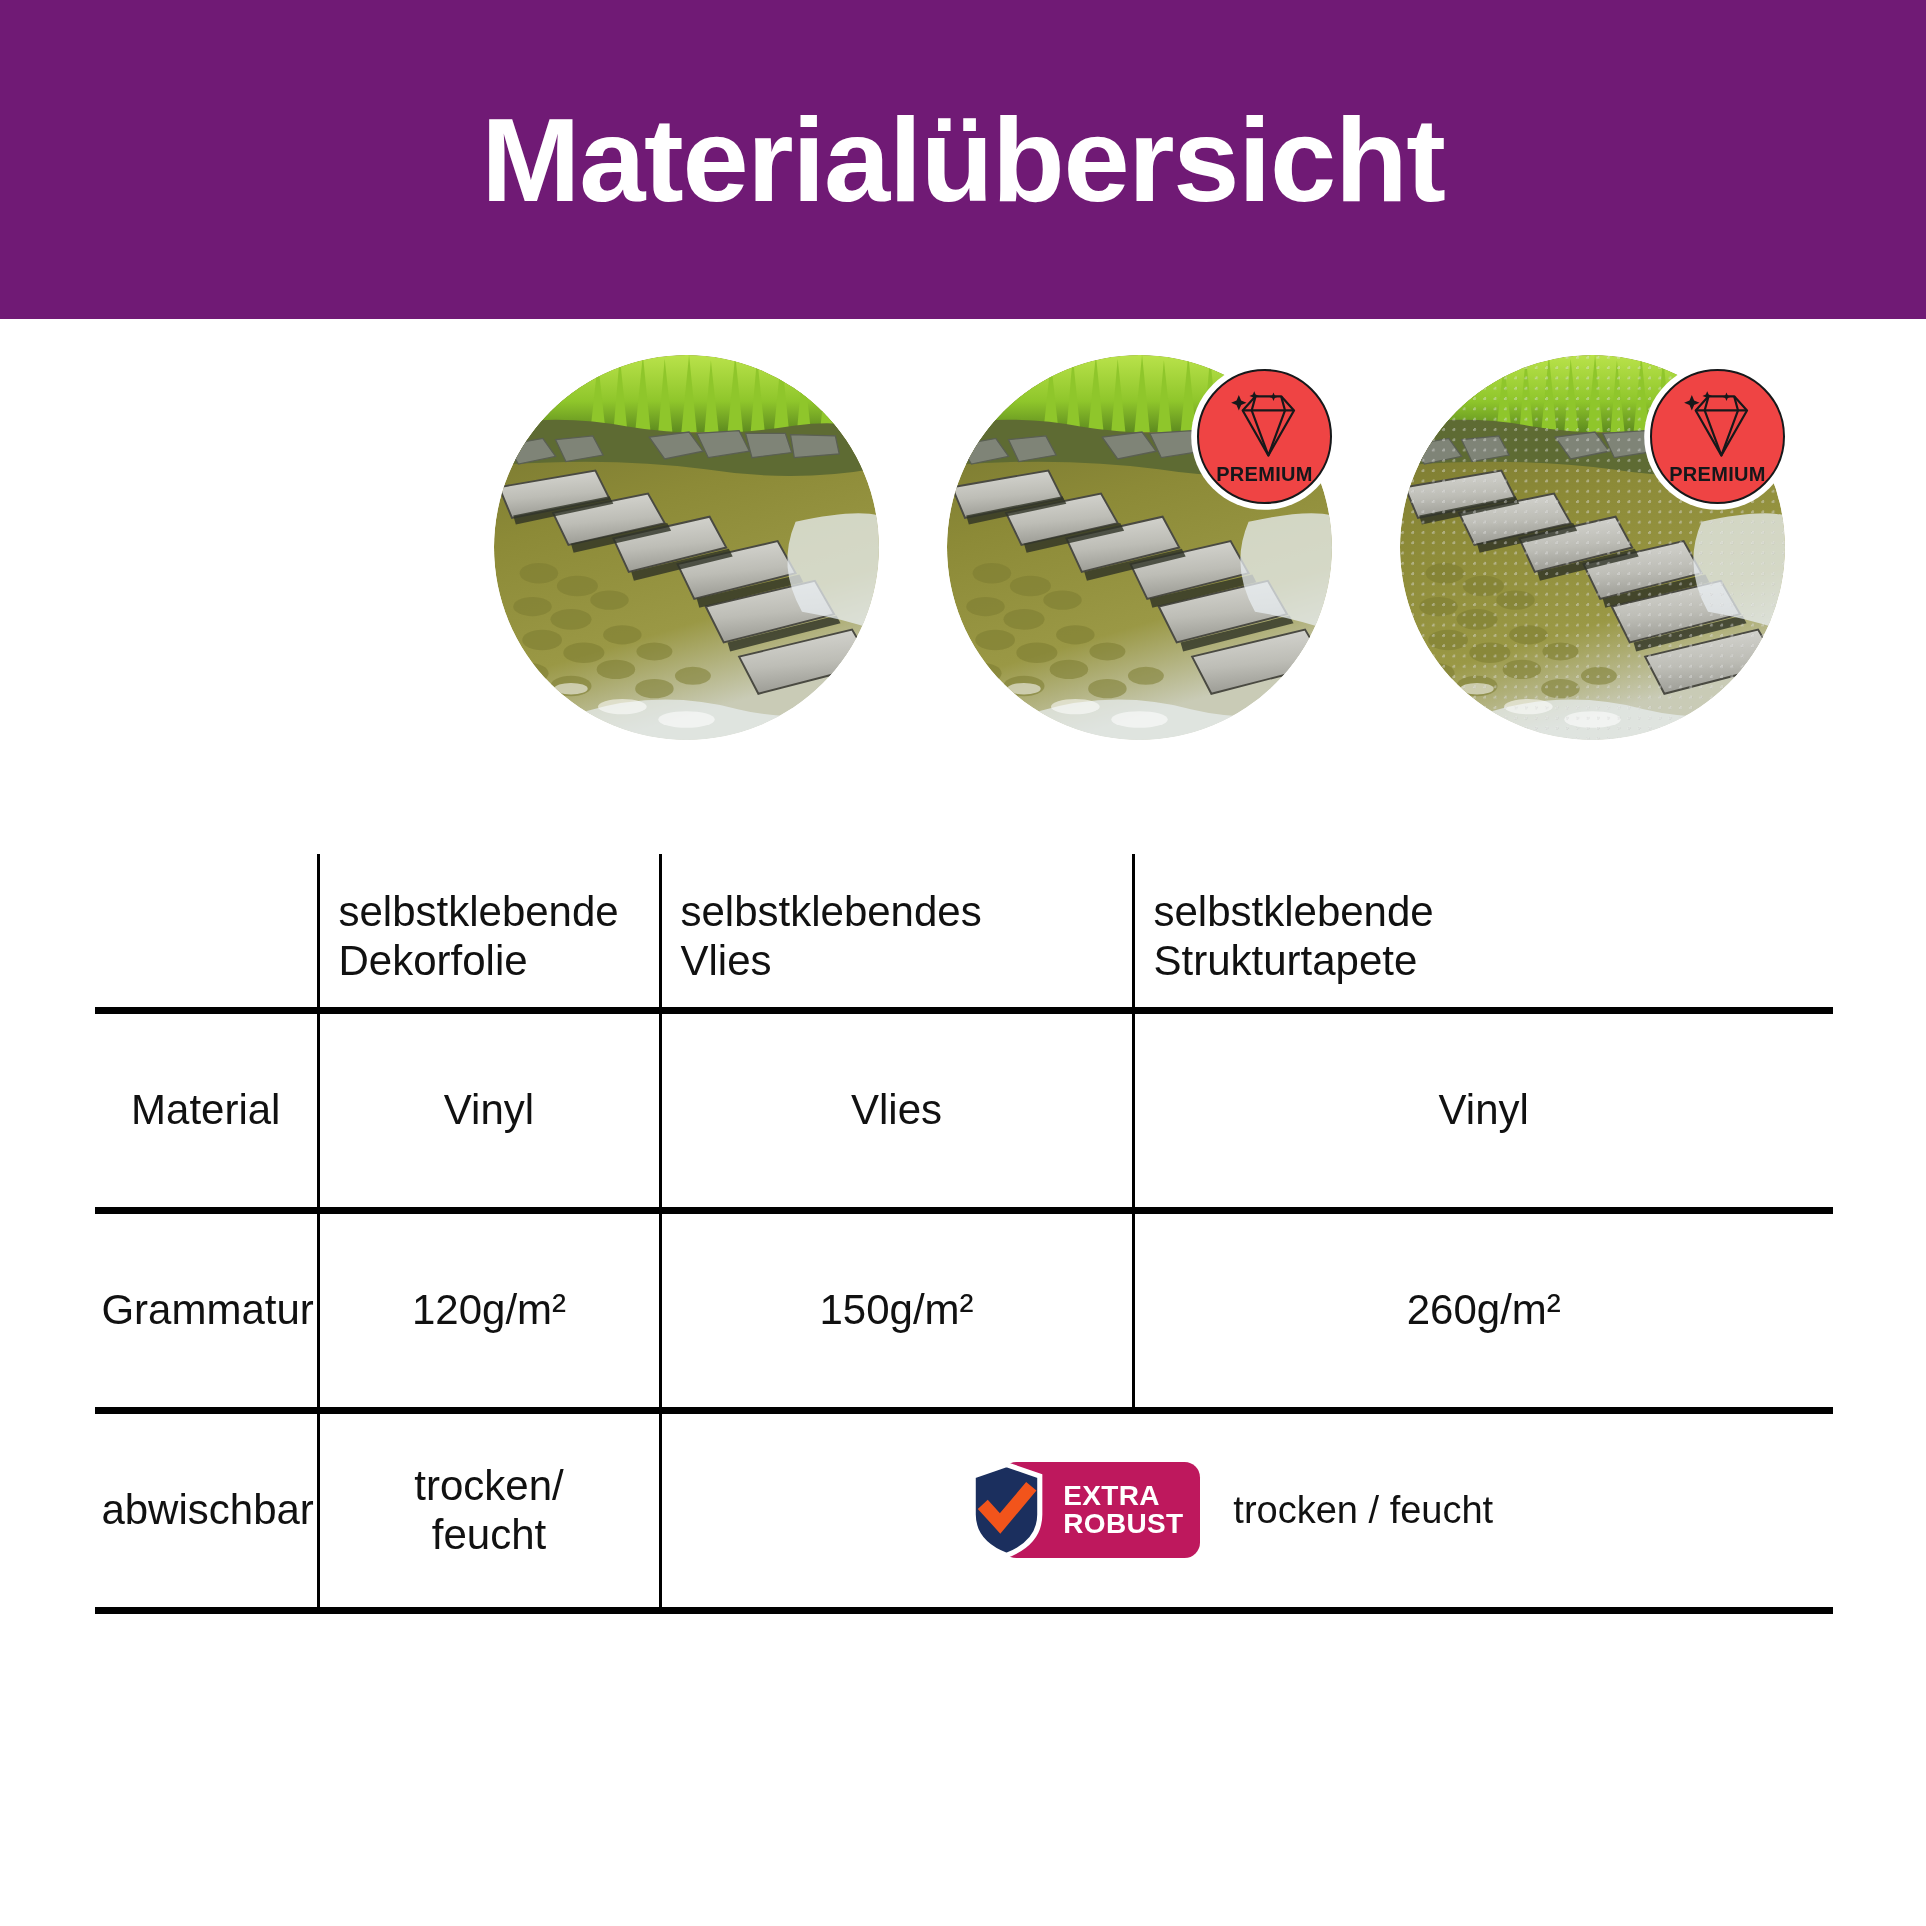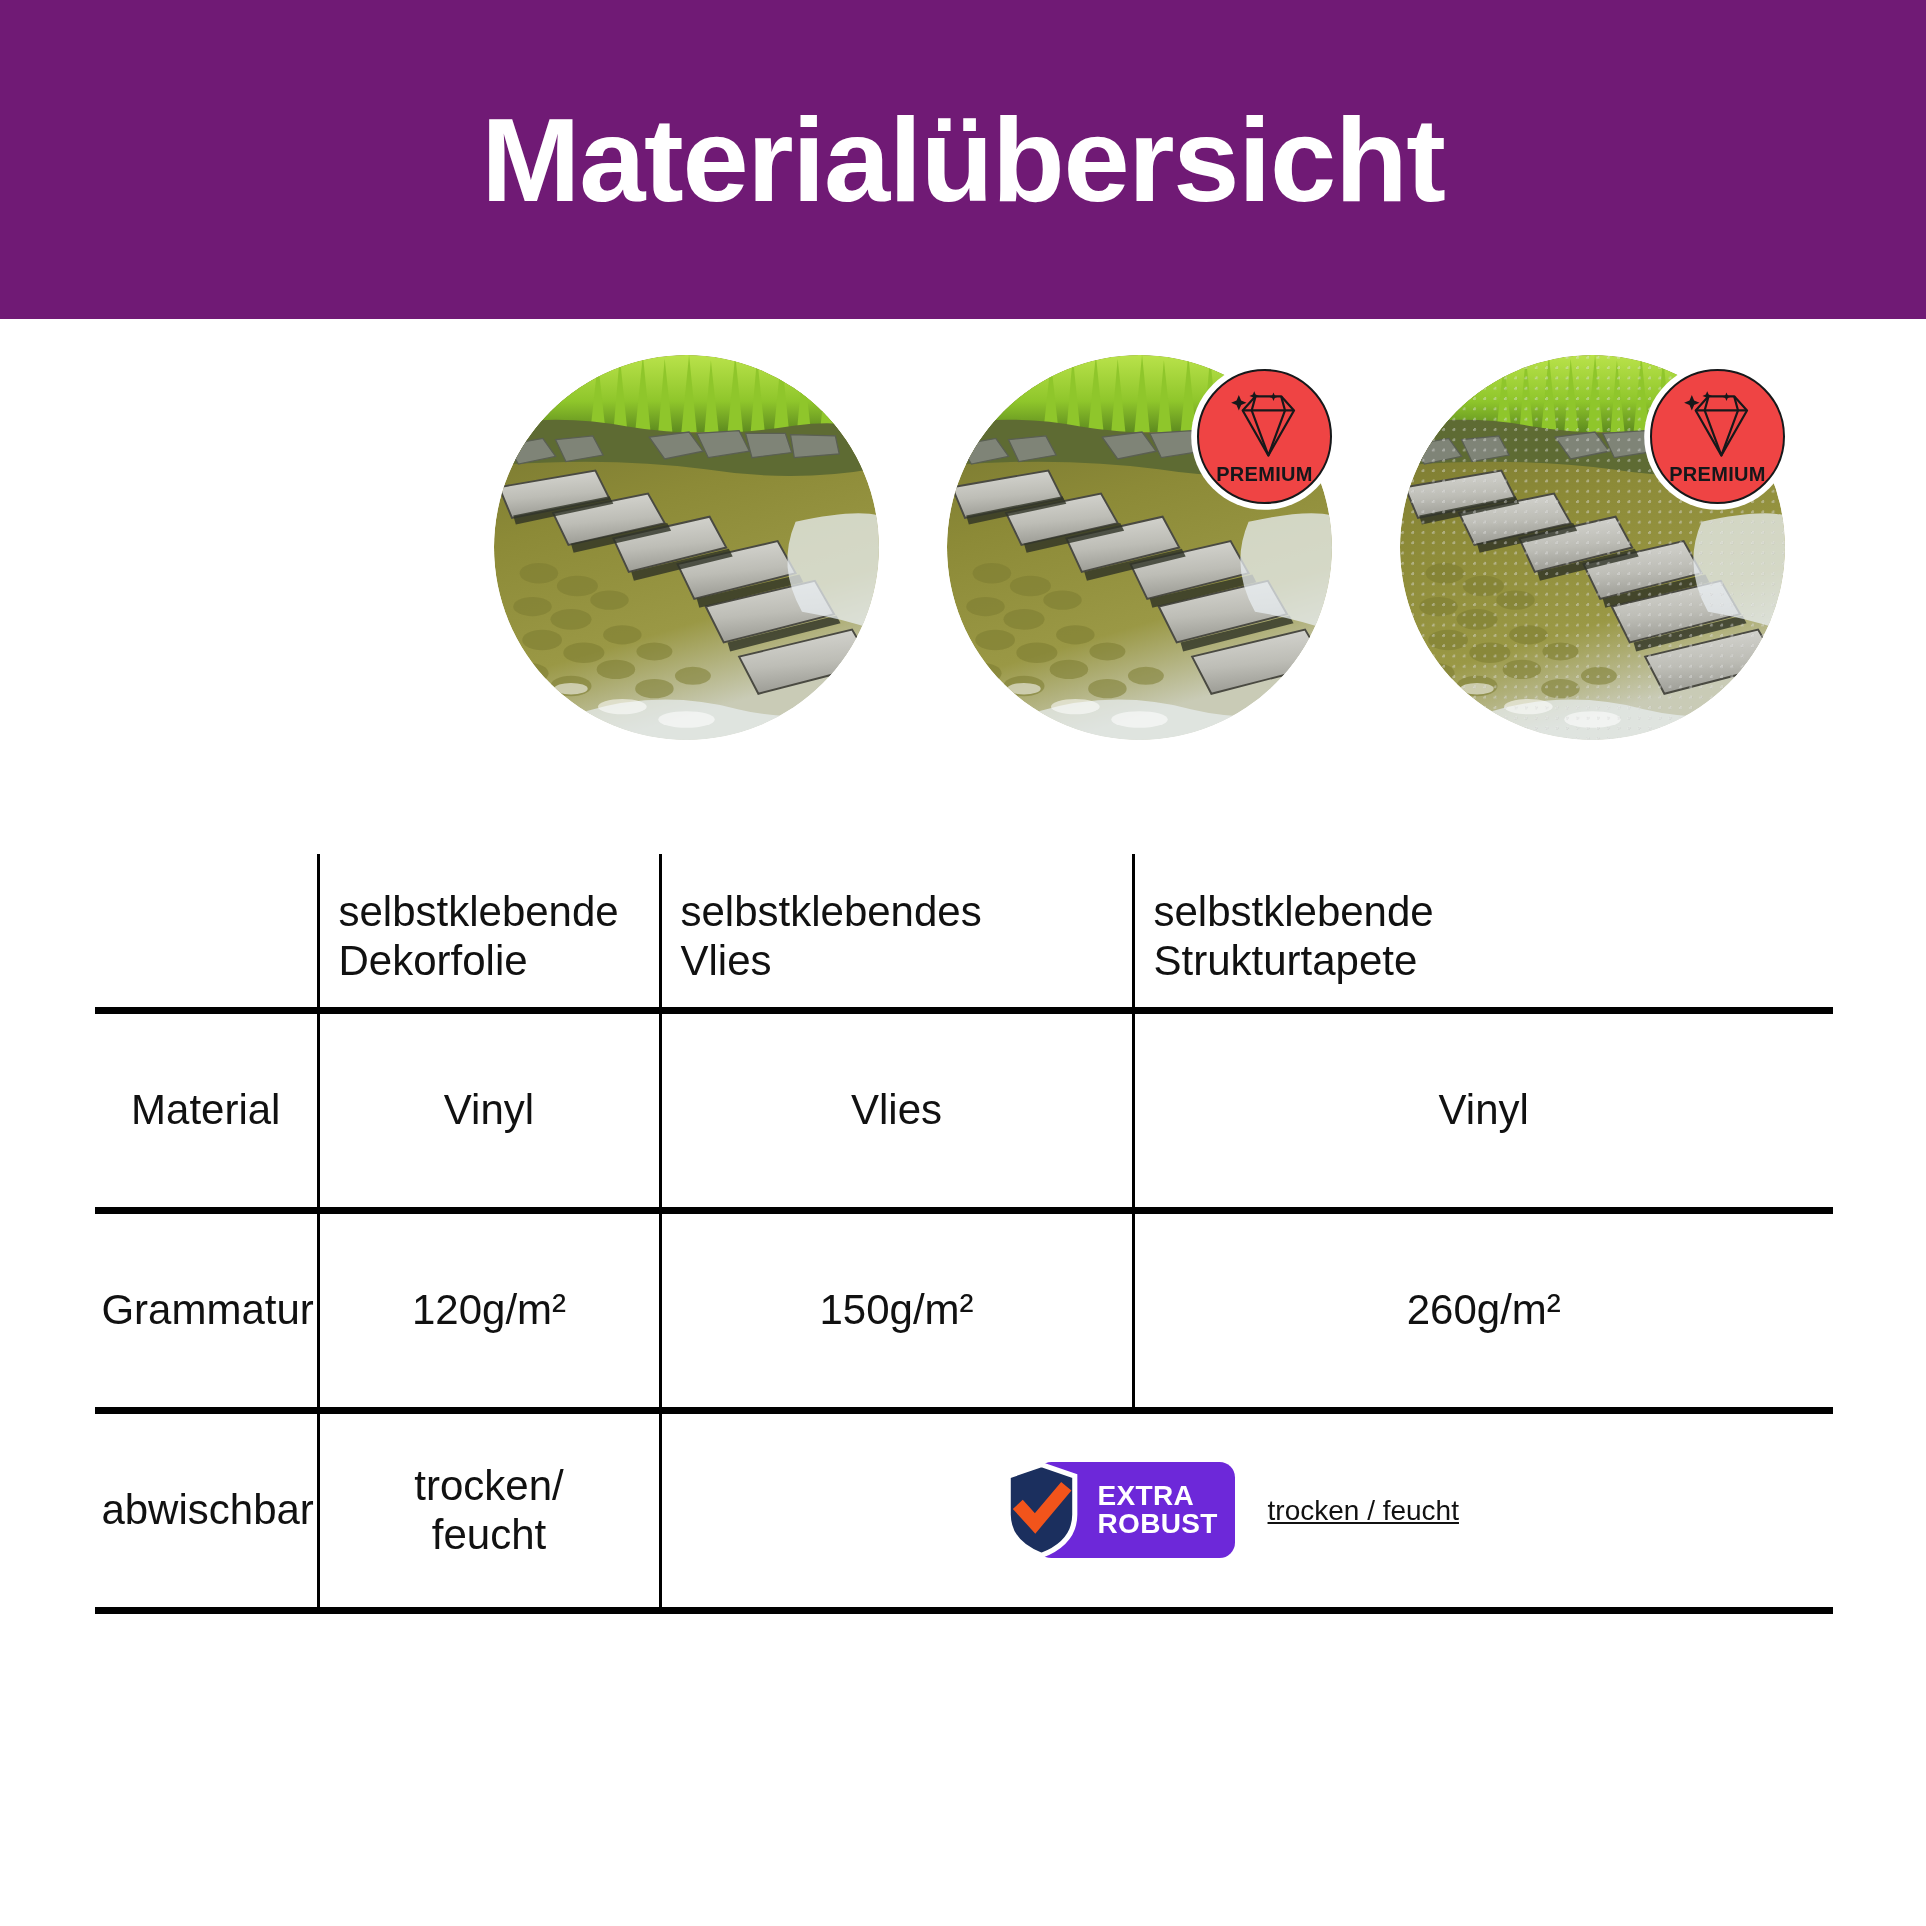--- a/index.html
+++ b/index.html
@@ -147,21 +147,21 @@
   .robust-cell {
     display: flex;
     align-items: center;
     justify-content: center;
     gap: 33px;
   }
   .robust-badge {
     position: relative;
     width: 199px;
     height: 96px;
-    background: #6d28d9;
+    background: #be185d;
     border-radius: 15.4px;
     display: flex;
     align-items: center;
     flex: 0 0 auto;
   }
   .robust-shield {
     position: absolute;
     left: -33px;
     top: 50%;
     transform: translateY(-50%);
@@ -172,21 +172,21 @@
     margin-left: 62px;
     color: #ffffff;
     font-weight: bold;
     font-size: 28px;
     line-height: 1.02;
     letter-spacing: 0.3px;
     text-align: left;
     font-family: "Liberation Sans", sans-serif;
   }
   .robust-text span { display: block; }
-  .robust-value { font-size: 28px; white-space: nowrap; text-decoration: underline; }
+  .robust-value { font-size: 38px; white-space: nowrap; }
 
   .multiline span { display: block; }
 </style>
 </head>
 <body>
 
 <div class="header-bar">
   <div class="header-title">Materialübersicht</div>
 </div>
 

